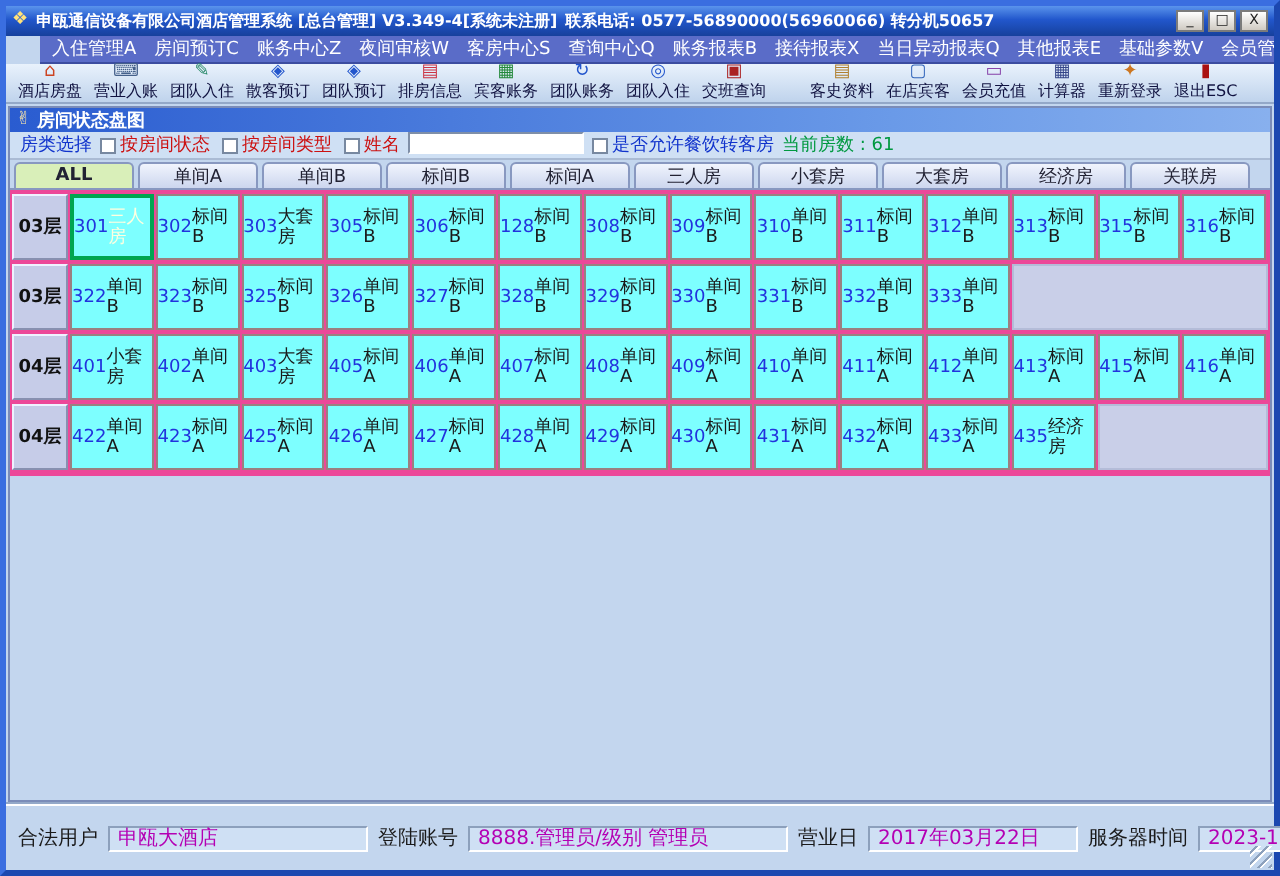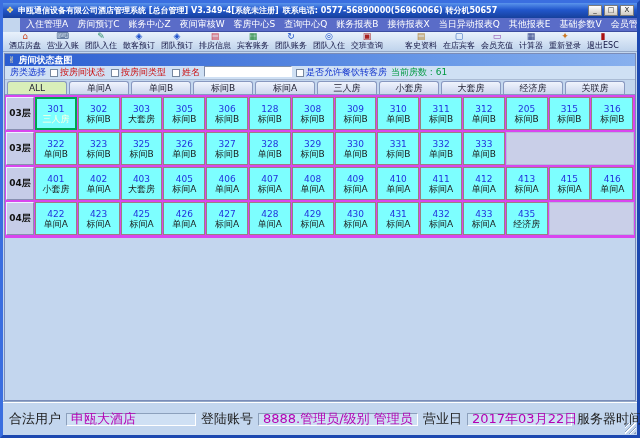--- a/index.html
+++ b/index.html
@@ -58,44 +58,44 @@
     border:1px solid; border-color:#7f8fa8 #fff #fff #7f8fa8; font-size:9px; }
   .pair { display:flex; align-items:center; gap:2px; }
 
   
   .tabs { height:14px; flex:0 0 14px; display:flex; gap:2px; padding:1px 2px 0;
     background:#c3d6ee; }
   .tab { flex:0 0 60px; height:13px; display:flex; align-items:center;
     justify-content:center; font-size:9px; color:#223;
     background:linear-gradient(#f0f4fd,#ccd6ee); border:1px solid #8898c0;
     border-bottom:none; border-radius:3px 3px 0 0; }
-  .tab.active { background:#d9efb9; font-weight:normal; }
-
-  
-  .grid { flex:0 0 144px; background:#d946ef; padding:2px 1px; display:flex;
+  .tab.active { background:#d9efb9; font-weight:bold; }
+
+  
+  .grid { flex:0 0 144px; background:#ec4899; padding:2px 1px; display:flex;
     flex-direction:column; gap:2px; border-top:1px solid #8898c0; }
   .grid-row { display:flex; gap:1px; height:33px; }
   .floor-cell { flex:0 0 28px; background:#c6cce8; border:1px solid;
     border-color:#eef2ff #8890b0 #8890b0 #eef2ff; display:flex;
     align-items:center; justify-content:center; font-size:9px; font-weight:bold;
     color:#111; }
   .room-cell { flex:0 0 41.8px; background:#7dffff; border:1px solid #9a8080;
-    display:flex; flex-direction:column; align-items:center;
+    display:flex; flex-direction:row; align-items:center;
     justify-content:center; line-height:10px; }
   .room-cell.selected { border:2px solid #00a550; }
   .room-no { font-size:9px; color:#2233dd; }
   .room-type { font-size:9px; color:#1a1a1a; }
   .room-cell.selected .room-type { color:#ffffe0; }
   .filler-cell { flex:1; background:#c9cfe8; border:1px solid #b4bcd8; }
 
   .content-empty { flex:1; background:#c3d6ee; }
 
   
   .statusbar { height:18px; flex:0 0 18px; background:#c3d6ee; display:flex;
-    align-items:center; gap:5px; padding:16px 6px; font-size:13px;
+    align-items:center; gap:5px; padding:16px 6px; font-size:10px;
     border-top:1px solid #ffffff; box-shadow:0 -1px 0 #93a8c8;
     white-space:nowrap; position:relative; }
   .sb-label { color:#1a1a1a; }
   .sb-value { background:#cfe0f4; border:1px solid;
     border-color:#8ca0bc #ffffff #ffffff #8ca0bc; color:#b400b4; height:13px;
     display:inline-flex; align-items:center; padding:0 4px; }
   .sb-w1{min-width:130px;} .sb-w2{min-width:160px;}
   .sb-w3{min-width:105px;} .sb-w4{min-width:115px;}
   .resize-grip { position:absolute; right:1px; bottom:1px; width:11px;
     height:11px;
@@ -284,21 +284,21 @@
           </div>
           <div class="room-cell">
             <div class="room-no">311</div>
             <div class="room-type">标间B</div>
           </div>
           <div class="room-cell">
             <div class="room-no">312</div>
             <div class="room-type">单间B</div>
           </div>
           <div class="room-cell">
-            <div class="room-no">205</div>
+            <div class="room-no">313</div>
             <div class="room-type">标间B</div>
           </div>
           <div class="room-cell">
             <div class="room-no">315</div>
             <div class="room-type">标间B</div>
           </div>
           <div class="room-cell">
             <div class="room-no">316</div>
             <div class="room-type">标间B</div>
           </div>

